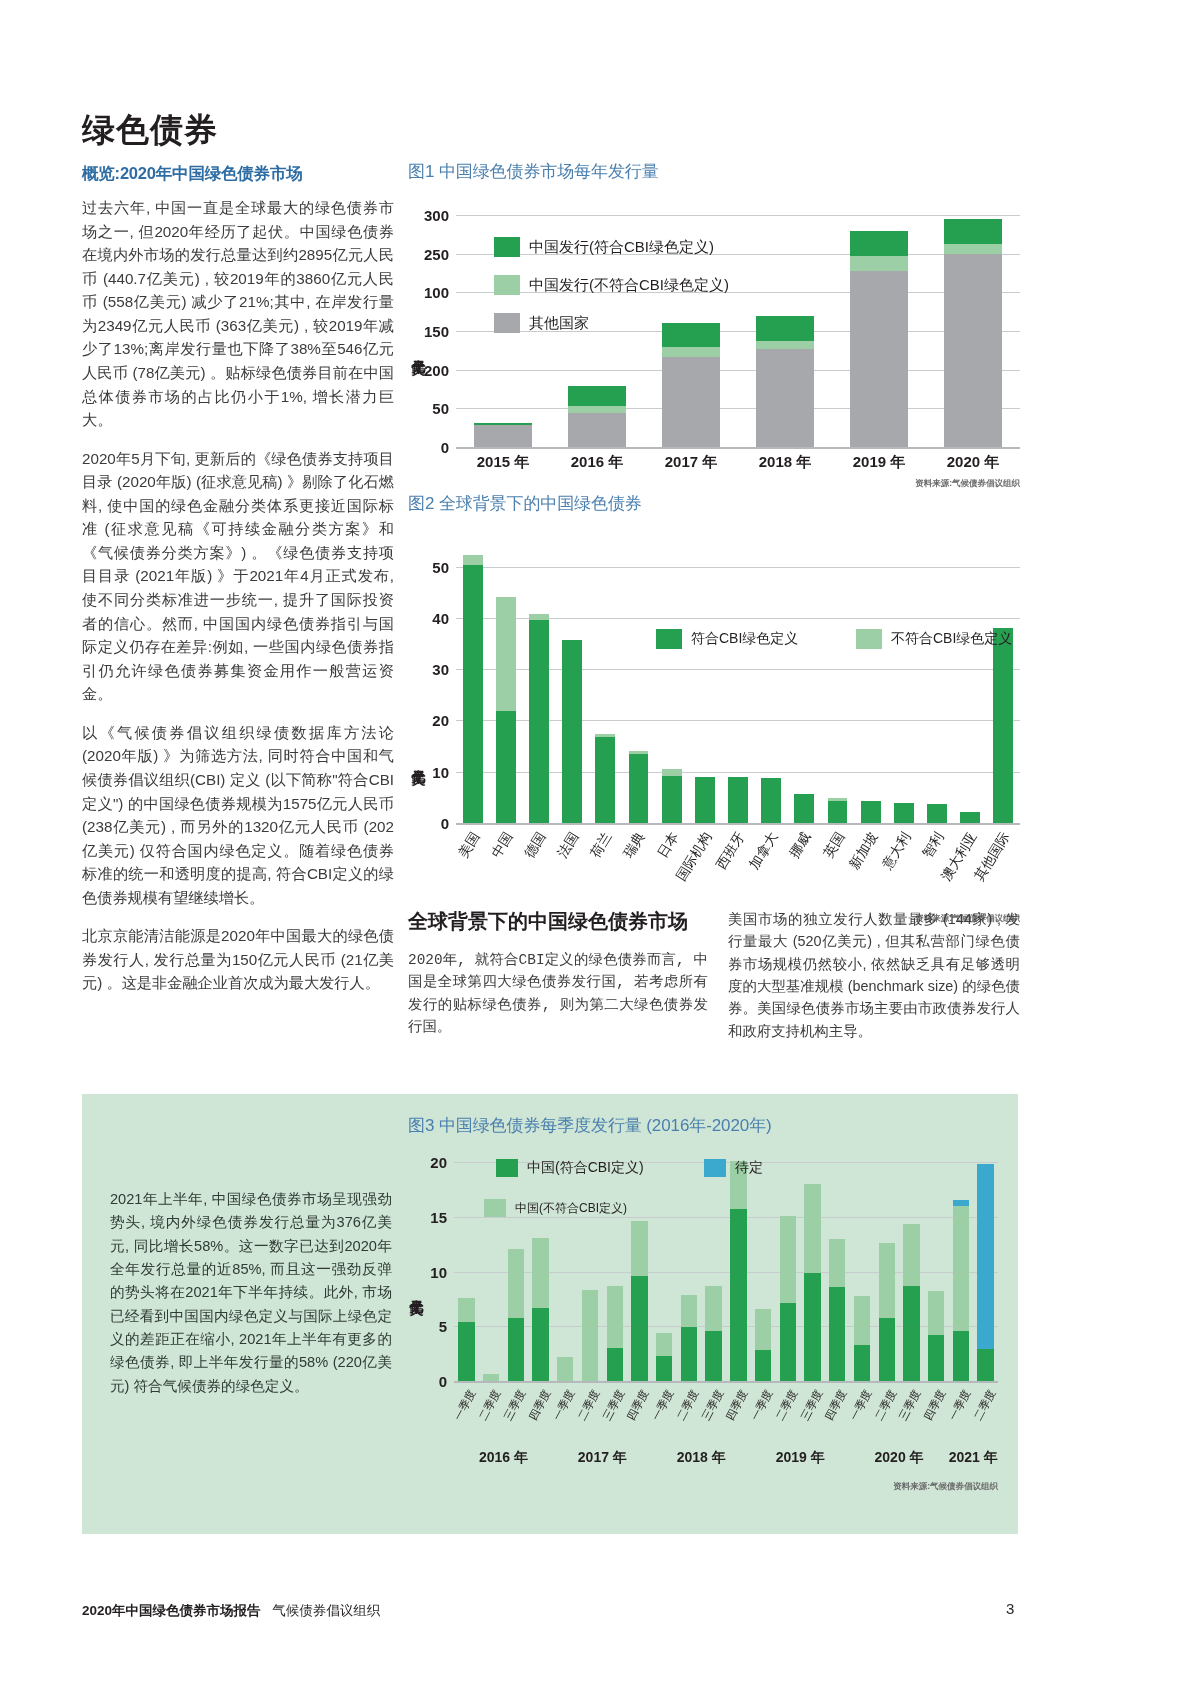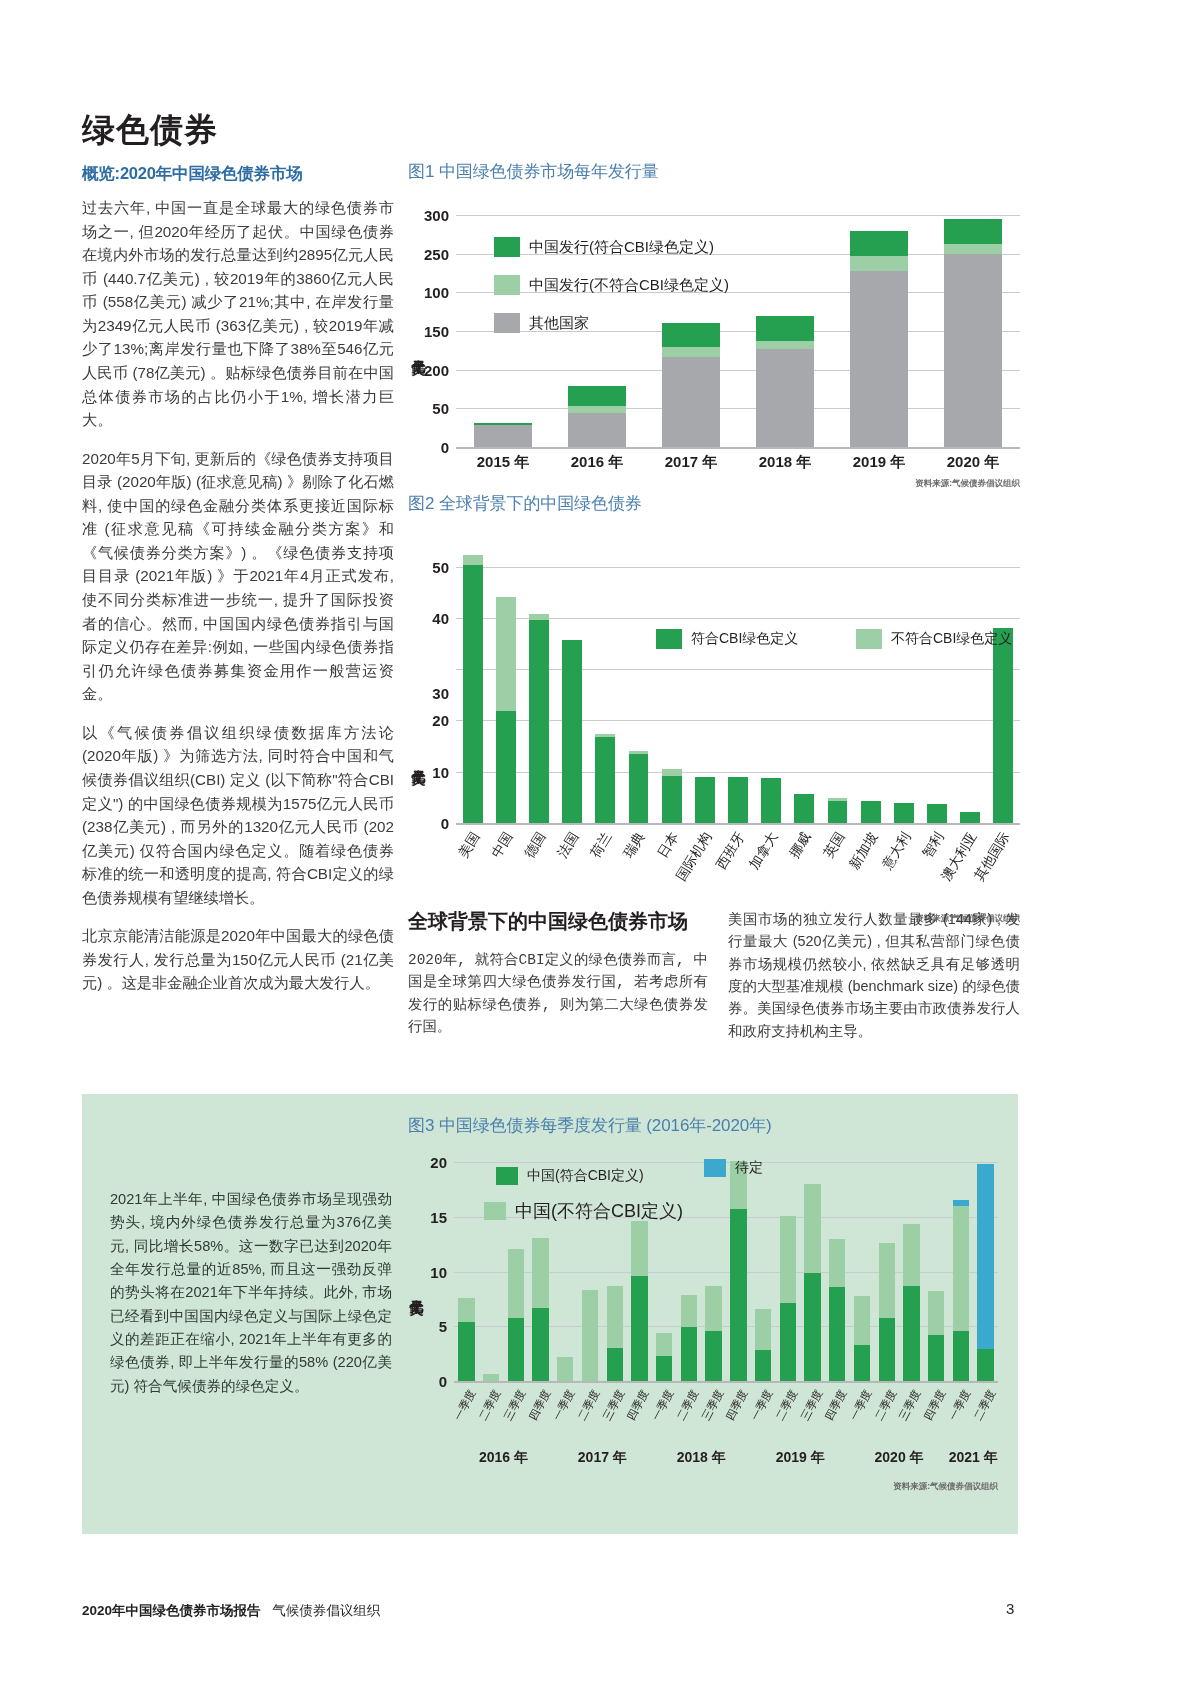--- a/index.html
+++ b/index.html
@@ -180,21 +180,21 @@
     <div style="position:relative;height:390px;margin-top:14px;">
       <div class="ylab" style="left:2px;top:230px;height:110px;">十亿美元</div>
       <div class="plot" id="fig2-plot" style="position:absolute;left:48px;top:12px;right:0px;height:282px;">
           <div class="gridline" style="top: 282px; background: rgb(182, 185, 187); height: 2px;"></div>
           <div class="ytick" style="top: 282px;">0</div>
           <div class="gridline" style="top: 230.727px;"></div>
           <div class="ytick" style="top: 230.727px;">10</div>
           <div class="gridline" style="top: 179.455px;"></div>
           <div class="ytick" style="top: 179.455px;">20</div>
           <div class="gridline" style="top: 128.182px;"></div>
-          <div class="ytick" style="top: 128.182px; margin-top: 24px;">30</div>
+          <div class="ytick" style="top: 128.182px;">30</div>
           <div class="gridline" style="top: 76.9091px;"></div>
           <div class="ytick" style="top: 76.9091px;">40</div>
           <div class="gridline" style="top: 25.6364px;"></div>
           <div class="ytick" style="top: 25.6364px;">50</div>
           <div class="bar" style="left: 6.63529px; width: 19.9059px; height: 282px;">
             <div class="seg" style="background: rgb(37, 160, 80); height: 257.902px; bottom: 0px;"></div>
             <div class="seg" style="background: rgb(156, 207, 165); height: 10.2545px; bottom: 257.902px;"></div>
           </div>
           <div class="bar" style="left: 39.8118px; width: 19.9059px; height: 282px;">
             <div class="seg" style="background: rgb(37, 160, 80); height: 111.775px; bottom: 0px;"></div>
@@ -387,31 +387,31 @@
             </div>
             <div class="bar" style="left: 498.749px; width: 16.32px; height: 224px;">
               <div class="seg" style="background: rgb(37, 160, 80); height: 50.2634px; bottom: 0px;"></div>
               <div class="seg" style="background: rgb(156, 207, 165); height: 124.566px; bottom: 50.2634px;"></div>
               <div class="seg" style="background: rgb(59, 169, 205); height: 6.5561px; bottom: 174.829px;"></div>
             </div>
             <div class="bar" style="left: 523.476px; width: 16.32px; height: 224px;">
               <div class="seg" style="background: rgb(37, 160, 80); height: 31.6878px; bottom: 0px;"></div>
               <div class="seg" style="background: rgb(59, 169, 205); height: 185.756px; bottom: 31.6878px;"></div>
             </div>
-            <div class="legend-item" style="left: 30px; top: 10px; padding-left: 12px;">
+            <div class="legend-item" style="left: 30px; top: 2px; padding-left: 12px;">
               <span class="legend-sw" style="background: rgb(37, 160, 80); width: 22px; height: 18px;"></span>
               <span class="legend-tx" style="font-size: 14px;">中国(符合CBI定义)</span>
             </div>
             <div class="legend-item" style="left: 250px; top: 2px;">
               <span class="legend-sw" style="background: rgb(59, 169, 205); width: 22px; height: 18px;"></span>
               <span class="legend-tx" style="font-size: 14px;">待定</span>
             </div>
             <div class="legend-item" style="left: 30px; top: 42px;">
               <span class="legend-sw" style="background: rgb(156, 207, 165); width: 22px; height: 18px;"></span>
-              <span class="legend-tx" style="font-size: 18px;">中国(不符合CBI定义)</span>
+              <span class="legend-tx" style="font-size: 12px;">中国(不符合CBI定义)</span>
             </div>
           </div>
         <div id="fig3-xlabels" style="position:absolute;left:46px;right:0;top:236px;height:62px;overflow:visible;">
             <div style="position: absolute; left: 12.3636px; top: 2px; font-size: 11px; white-space: nowrap; transform-origin: left top; transform: rotate(-62deg) translate(-100%, 0px); color: rgb(35, 31, 32);">一季度</div>
             <div style="position: absolute; left: 37.0909px; top: 2px; font-size: 11px; white-space: nowrap; transform-origin: left top; transform: rotate(-62deg) translate(-100%, 0px); color: rgb(35, 31, 32);">二季度</div>
             <div style="position: absolute; left: 61.8182px; top: 2px; font-size: 11px; white-space: nowrap; transform-origin: left top; transform: rotate(-62deg) translate(-100%, 0px); color: rgb(35, 31, 32);">三季度</div>
             <div style="position: absolute; left: 86.5455px; top: 2px; font-size: 11px; white-space: nowrap; transform-origin: left top; transform: rotate(-62deg) translate(-100%, 0px); color: rgb(35, 31, 32);">四季度</div>
             <div style="position: absolute; left: 111.273px; top: 2px; font-size: 11px; white-space: nowrap; transform-origin: left top; transform: rotate(-62deg) translate(-100%, 0px); color: rgb(35, 31, 32);">一季度</div>
             <div style="position: absolute; left: 136px; top: 2px; font-size: 11px; white-space: nowrap; transform-origin: left top; transform: rotate(-62deg) translate(-100%, 0px); color: rgb(35, 31, 32);">二季度</div>
             <div style="position: absolute; left: 160.727px; top: 2px; font-size: 11px; white-space: nowrap; transform-origin: left top; transform: rotate(-62deg) translate(-100%, 0px); color: rgb(35, 31, 32);">三季度</div>

